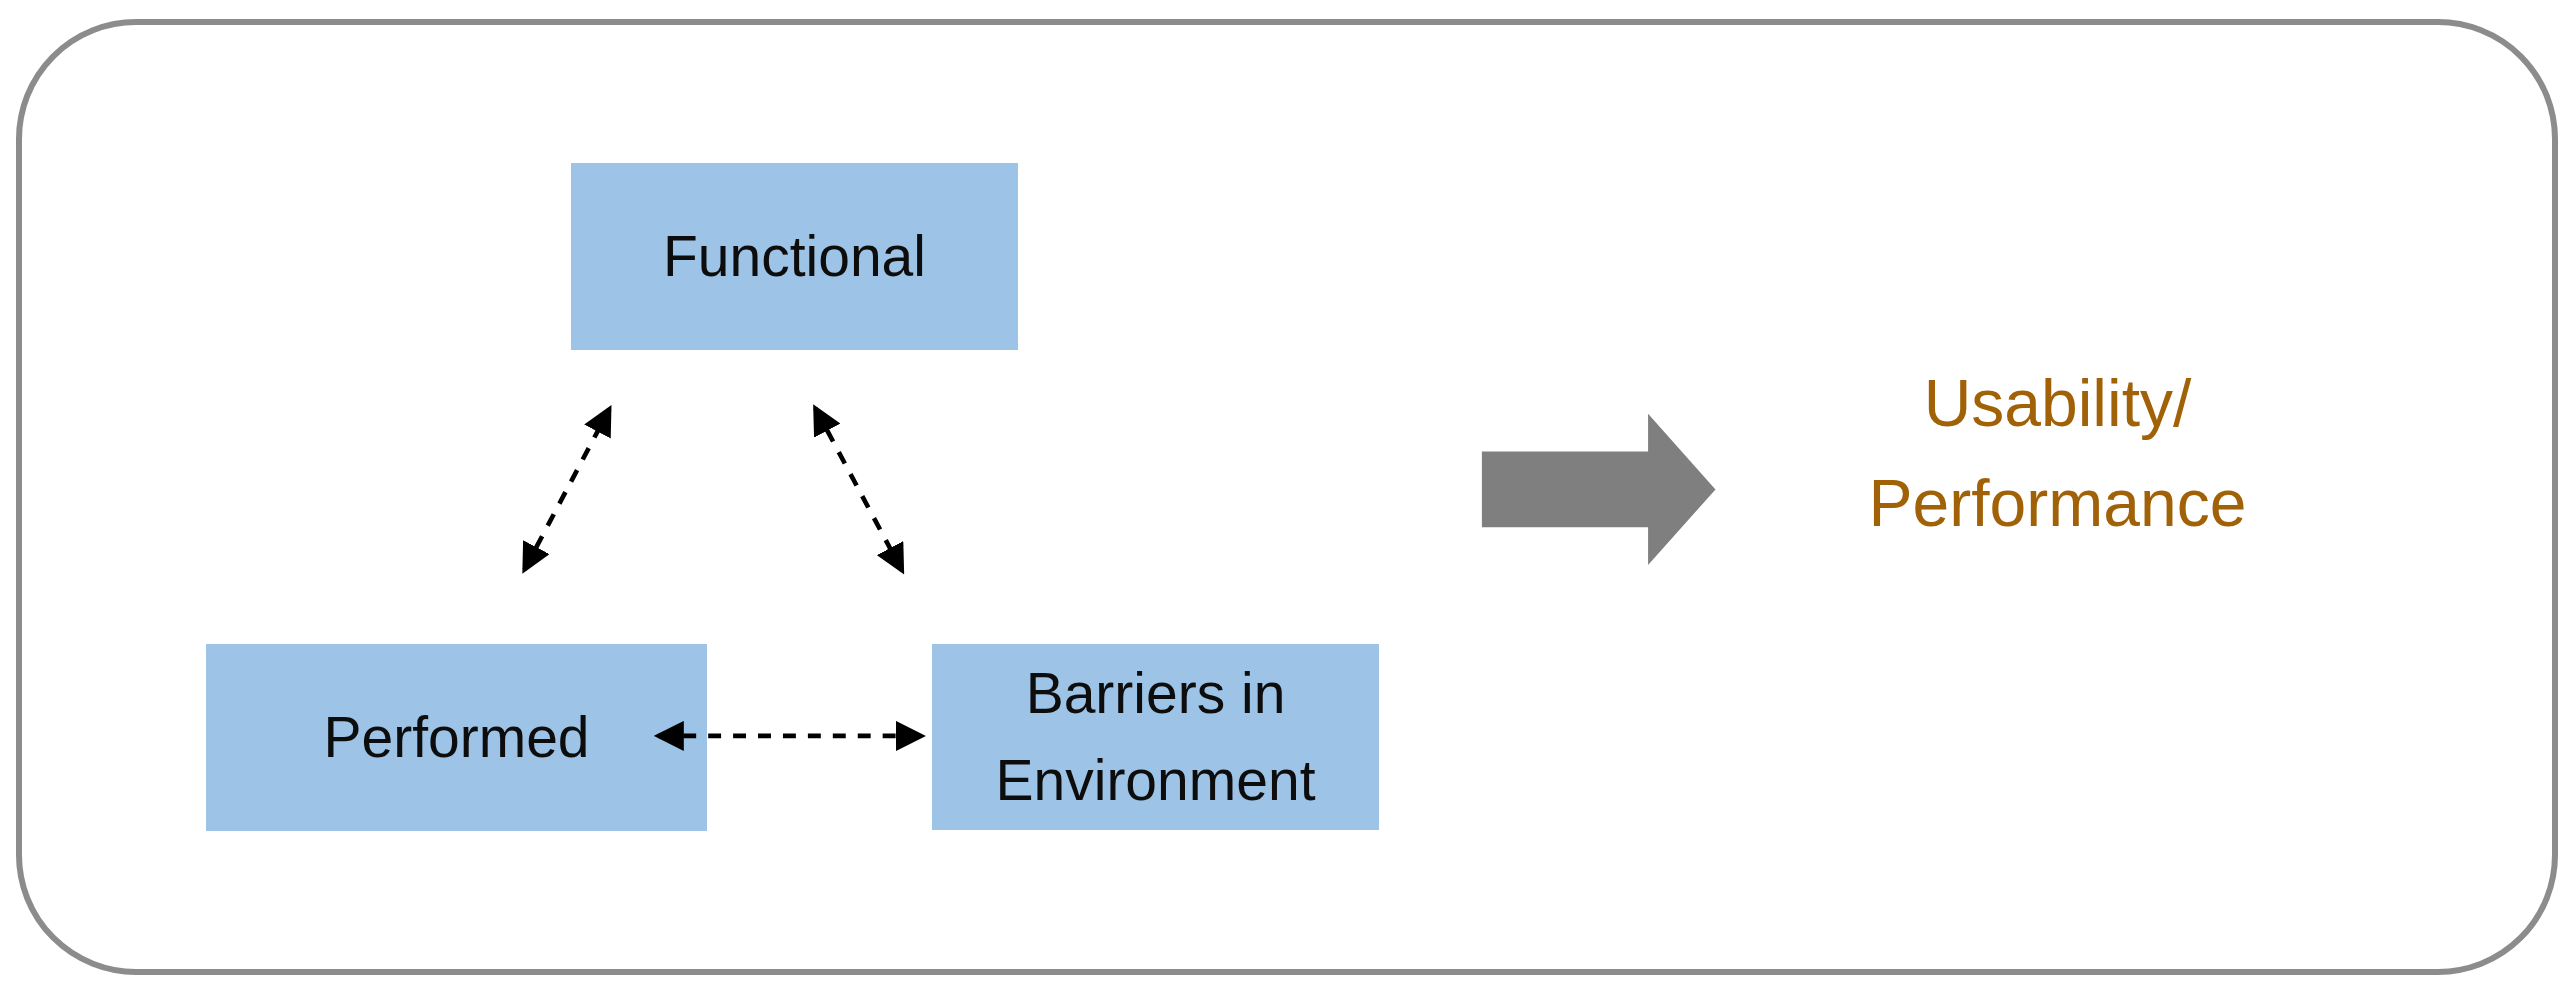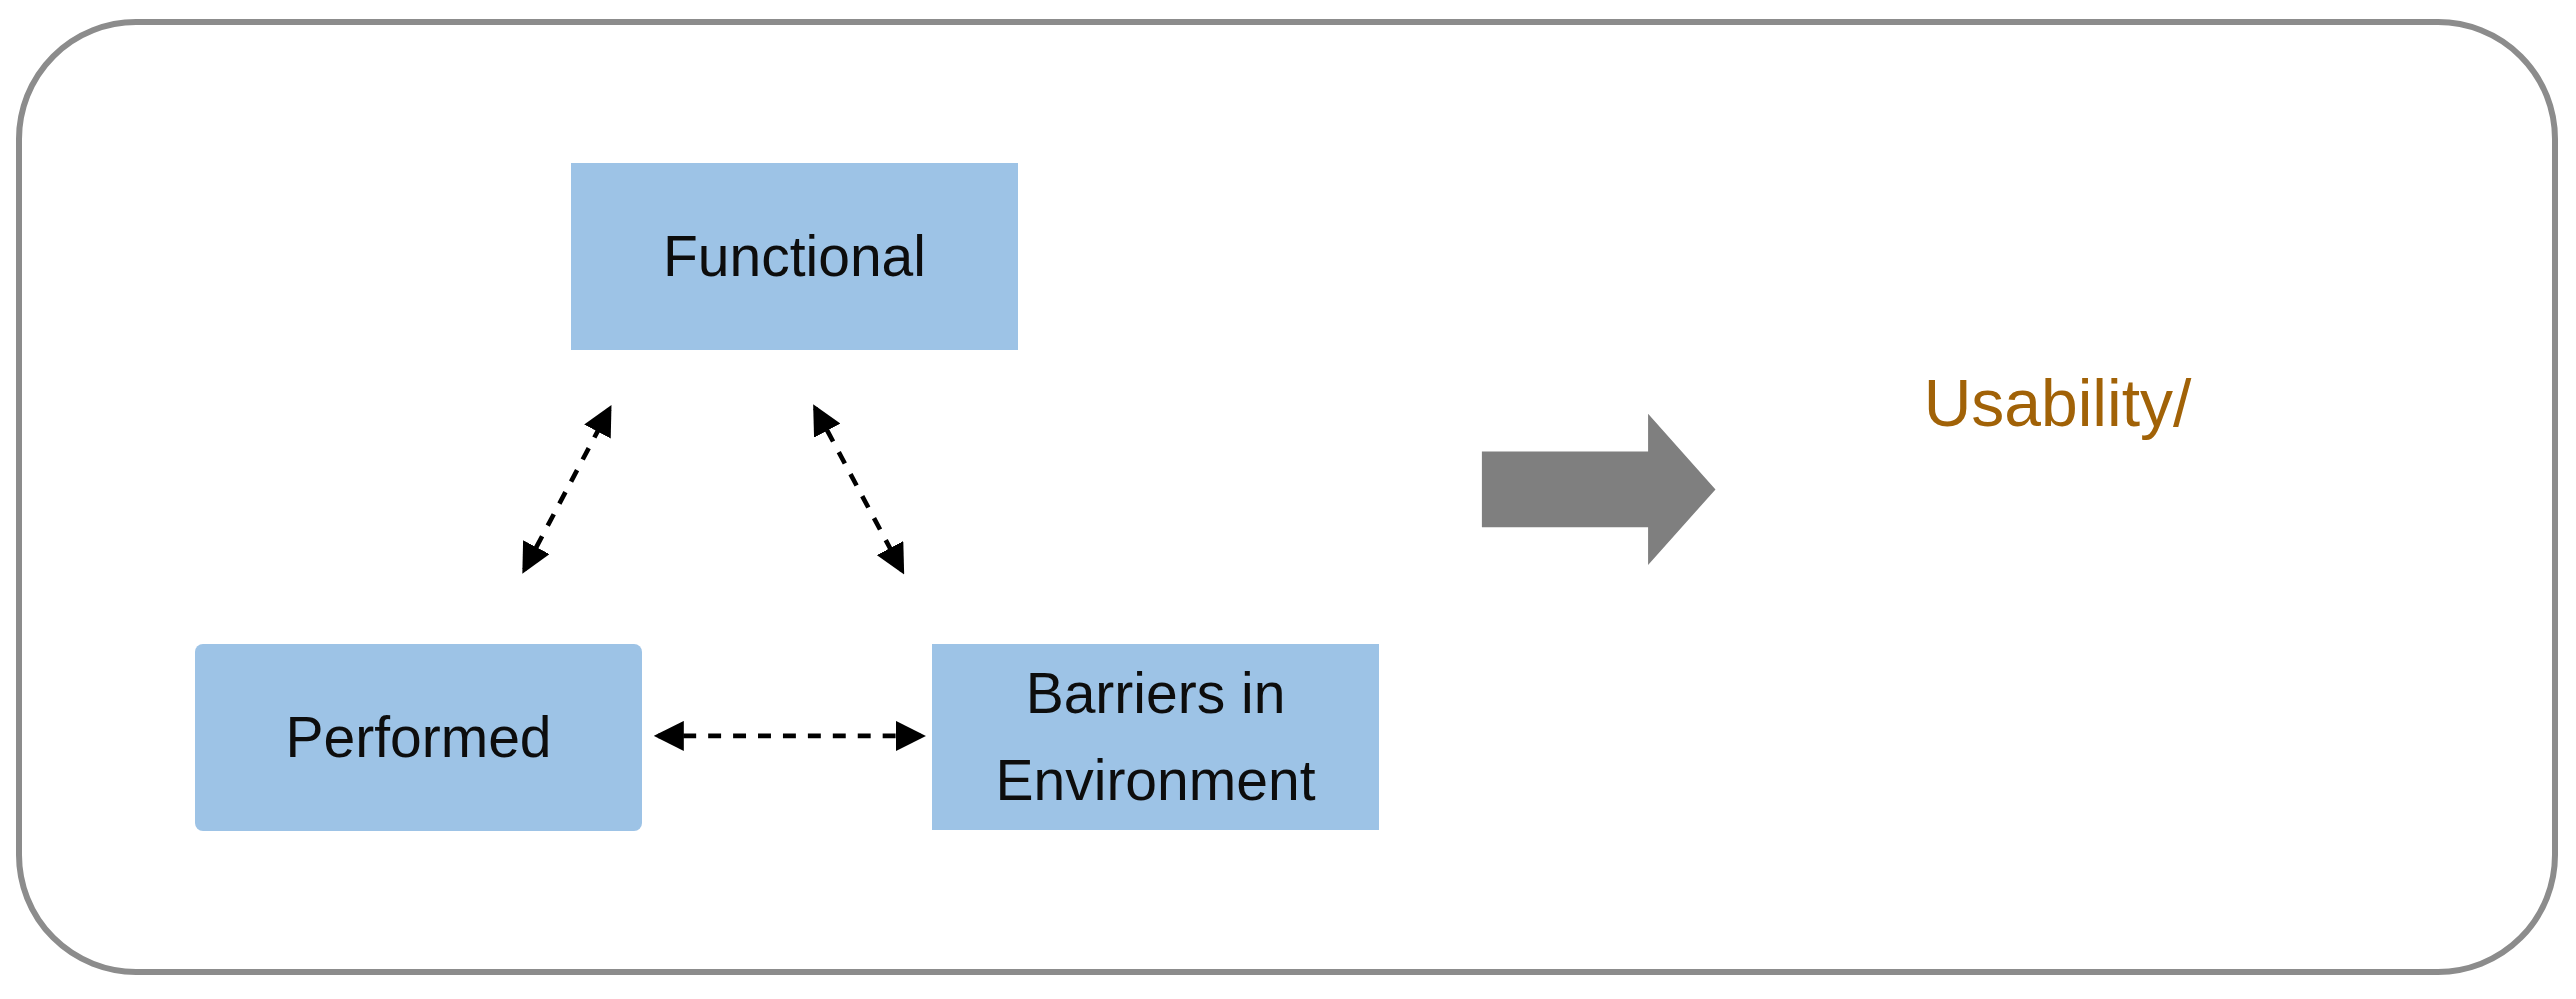--- a/index.html
+++ b/index.html
@@ -34,21 +34,21 @@
     align-items: center;
     justify-content: center;
     text-align: center;
     color: #0d0d0d;
     font-size: 57px;
     line-height: 87px;
     font-weight: 400;
   }
   .node-box span { display: block; white-space: nowrap; }
   .box-fc { left: 571px; top: 163px; width: 447px; height: 187px; }
-  .box-pa { left: 195px; top: 644px; width: 447px; height: 187px; border-radius: 8px; }
+  .box-pa { left: 206px; top: 644px; width: 501px; height: 187px; }
   .box-be { left: 932px; top: 644px; width: 447px; height: 186px; }
   .connector-layer {
     position: absolute;
     left: 0;
     top: 0;
     width: 2576px;
     height: 1000px;
     pointer-events: none;
   }
   .outcome-text {
@@ -92,15 +92,16 @@
 
     <line x1="883" y1="442" x2="977" y2="618" stroke="#000000" stroke-width="5" stroke-dasharray="14 13" marker-start="url(#arrowhead)" marker-end="url(#arrowhead)"></line>
 
     <line x1="713" y1="797" x2="998" y2="797" stroke="#000000" stroke-width="5" stroke-dasharray="14 13" marker-start="url(#arrowhead)" marker-end="url(#arrowhead)"></line>
 
     <polygon points="1605,489 1785,489 1785,448 1858,530 1785,612 1785,571 1605,571" fill="#7f7f7f"></polygon>
   </svg>
 
   <div class="outcome-text">
     <span>Usability/</span>
+    <span>Performance</span>
   </div>
 </div>
 
 
 </body></html>

